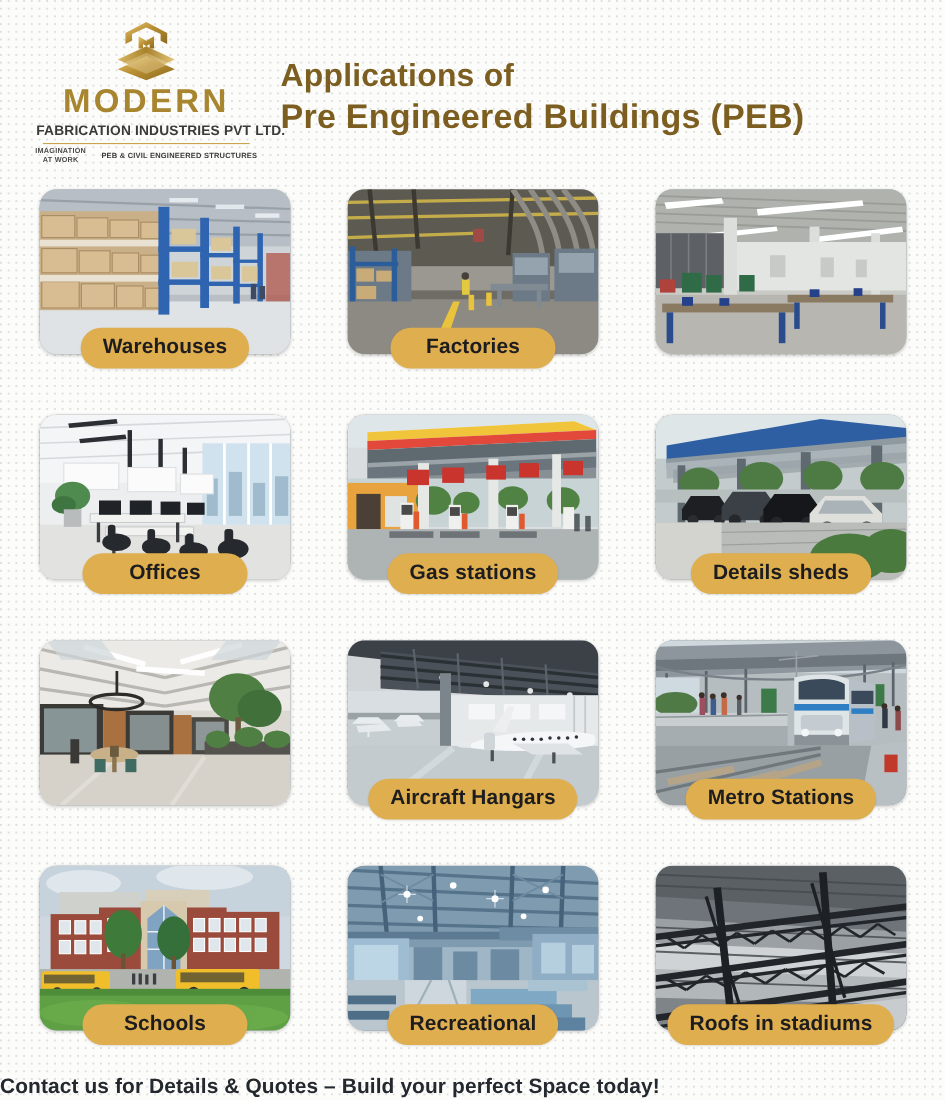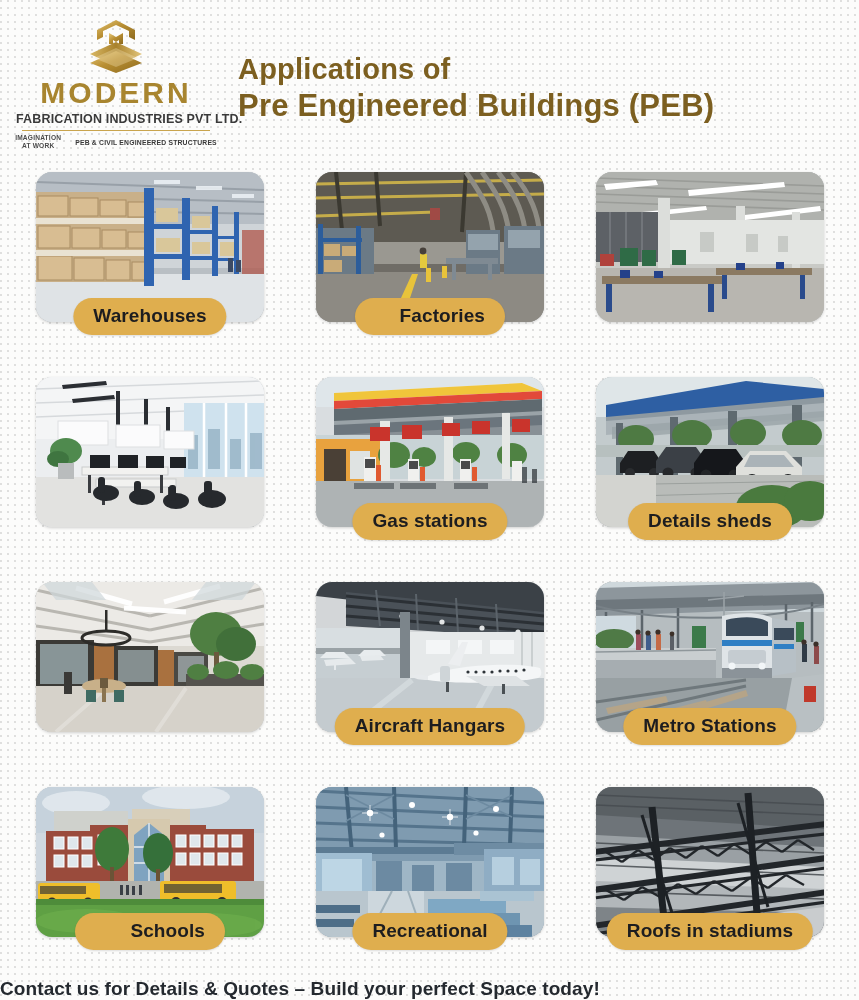--- a/index.html
+++ b/index.html
@@ -25,21 +25,21 @@
     background-color: #fcfcfb;
     background-image:
       radial-gradient(circle at 1px 1px, rgba(120,120,120,0.22) 0.9px, transparent 1.1px);
     background-size: 7px 7px;
     overflow: hidden;
   }
 
   
   #header {
     position: absolute;
-    left: 0; top: 0;
+    left: 17px; top: 0;
     width: 686px;
     height: 160px;
   }
 
   #brand {
     position: absolute;
     left: 16px; top: 18px;
     width: 200px;
     text-align: center;
   }
@@ -157,21 +157,21 @@
 
   .badge {
     position: absolute;
     left: 50%;
     transform: translateX(-50%);
     top: 132px;
     min-width: 150px;
     padding: 7px 20px 8px 20px;
     background: #dfae4e;
     border-radius: 22px;
-    text-align: right;
+    text-align: center;
     font-size: 19px;
     font-weight: bold;
     color: #1d1d1f;
     letter-spacing: 0.1px;
     white-space: nowrap;
     box-shadow: 0 1px 2px rgba(0,0,0,0.12);
   }
 
   
   #footer {
@@ -515,20 +515,21 @@
               <rect x="62" y="100" width="7" height="16" rx="3"></rect>
             <ellipse cx="106" cy="120" rx="13" ry="8"></ellipse>
               <rect x="98" y="104" width="7" height="16" rx="3"></rect>
             <ellipse cx="140" cy="124" rx="13" ry="8"></ellipse>
               <rect x="133" y="108" width="7" height="16" rx="3"></rect>
             <ellipse cx="176" cy="122" rx="14" ry="9"></ellipse>
               <rect x="168" y="104" width="8" height="18" rx="3"></rect>
           </g>
         </svg>
       </div>
+      <div class="badge">Offices</div>
     </div>
 
     <div class="card">
       <div class="thumb">
         <svg viewBox="0 0 228 150" preserveAspectRatio="none">
           <rect width="228" height="150" fill="#d9dde0"></rect>
           <rect x="0" y="0" width="228" height="30" fill="#dfe6ea"></rect>
 
           <polygon points="18,16 206,6 226,14 226,34 18,44" fill="#f2f1ec"></polygon>
           <polygon points="18,16 206,6 226,14 18,24" fill="#f0c53b"></polygon>

